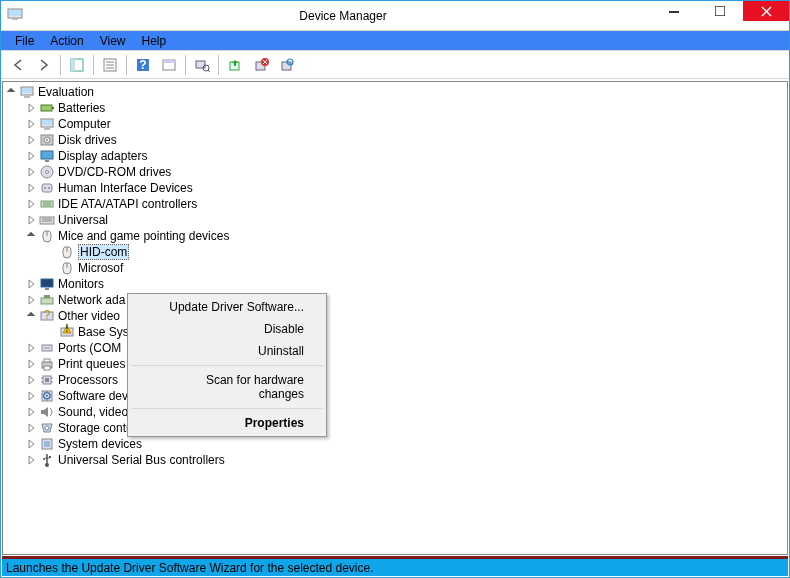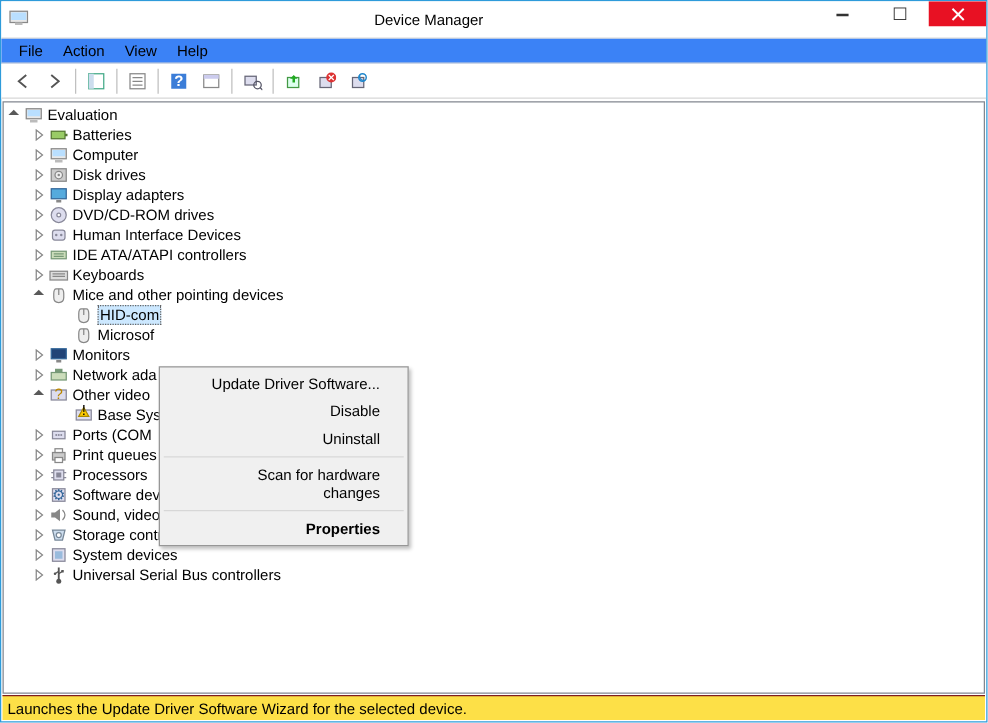--- a/index.html
+++ b/index.html
@@ -36,21 +36,21 @@
 .nodelabel { color: #000; }
 .node.selected .nodelabel { background: #cce8ff; border: 1px dotted #666; padding: 0 1px; }
 
 
 .contextmenu { position: absolute; background: #f0f0f0; border: 1px solid #979797; box-shadow: 2px 2px 3px rgba(0,0,0,.25); padding: 2px; z-index: 10; width: 200px; }
 .contextmenu .cmitem { padding: 4px 20px 4px 30px; color: #000; }
 .contextmenu .cmsep { height: 1px; background: #d7d7d7; margin: 3px 1px; }
 .contextmenu .cmitem.bold { font-weight: bold; }
 
 
-.statusbar { position: absolute; left: 1px; right: 1px; bottom: 1px; height: 20px; background: #fde047; border-top: 1px solid #7f1d1d; display: flex; align-items: center; padding-left: 4px; color: #000; }
+.statusbar { position: absolute; left: 1px; right: 1px; bottom: 1px; height: 20px; background: #0ea5e9; border-top: 3px solid #7f1d1d; display: flex; align-items: center; padding-left: 4px; color: #000; }
 
 svg { display: block; }
 </style>
 </head>
 <body>
 
 <div class="titlebar">
   <span class="app-icon">
     <svg width="16" height="16" viewBox="0 0 16 16">
         <rect x="1" y="3" width="14" height="9" fill="#e8e8e8" stroke="#888"></rect>
@@ -283,35 +283,35 @@
             <path d="M3 1 L8 5 L3 9 Z" fill="none" stroke="#888"></path>
           </svg>
         </span>
         <span class="nodeicon">
           <svg width="16" height="16" viewBox="0 0 16 16">
             <rect x="1" y="5" width="14" height="7" fill="#ddd" stroke="#888"></rect>
             <line x1="3" y1="7" x2="13" y2="7" stroke="#888"></line>
             <line x1="3" y1="9" x2="13" y2="9" stroke="#888"></line>
           </svg>
         </span>
-        <span class="nodelabel">Keyboards</span>
+        <span class="nodelabel">Universal</span>
       </div>
       <div class="node indent1">
         <span class="expander">
           <svg width="10" height="10">
             <path d="M2 2 L8 2 L2 8 Z" fill="#595959" transform="rotate(45 5 5)"></path>
           </svg>
         </span>
         <span class="nodeicon">
           <svg width="16" height="16" viewBox="0 0 16 16">
             <path d="M6 3 Q4 3 4 7 L4 10 Q4 14 8 14 Q12 14 12 10 L12 7 Q12 3 10 3 Z" fill="#eee" stroke="#888"></path>
             <line x1="8" y1="3" x2="8" y2="8" stroke="#888"></line>
           </svg>
         </span>
-        <span class="nodelabel">Mice and other pointing devices</span>
+        <span class="nodelabel">Mice and game pointing devices</span>
       </div>
       <div class="node indent2 selected">
         <span class="expander empty"></span>
         <span class="nodeicon">
           <svg width="16" height="16" viewBox="0 0 16 16">
             <path d="M6 3 Q4 3 4 7 L4 10 Q4 14 8 14 Q12 14 12 10 L12 7 Q12 3 10 3 Z" fill="#eee" stroke="#888"></path>
             <line x1="8" y1="3" x2="8" y2="8" stroke="#888"></line>
           </svg>
         </span>
         <span class="nodelabel">HID-com</span>

